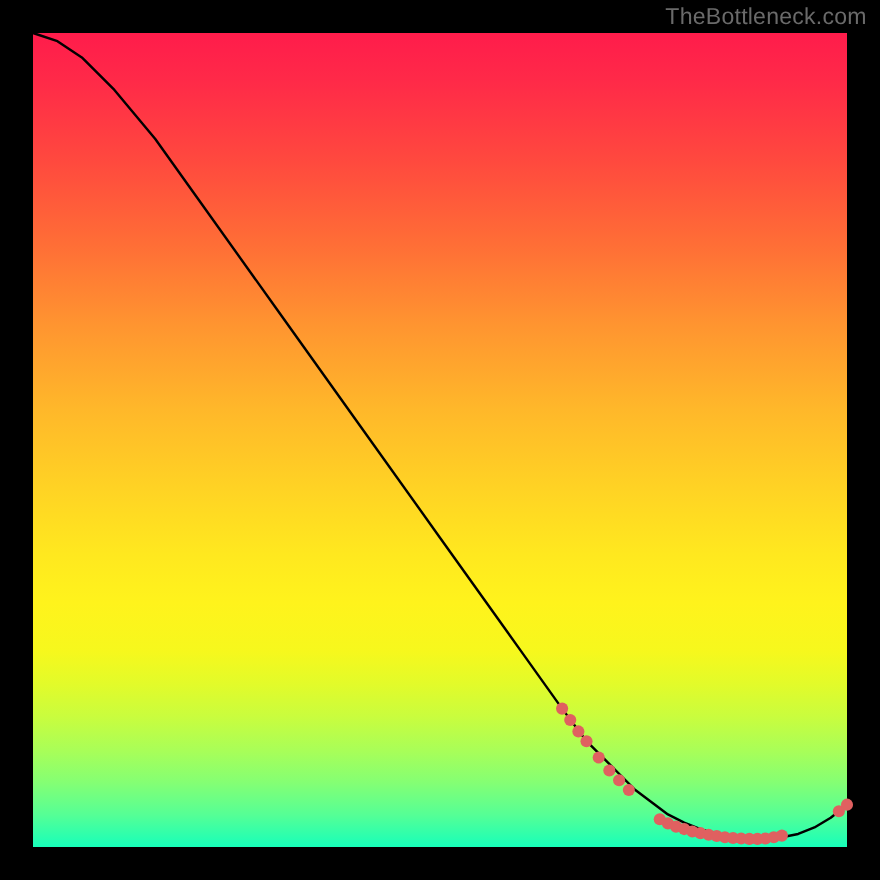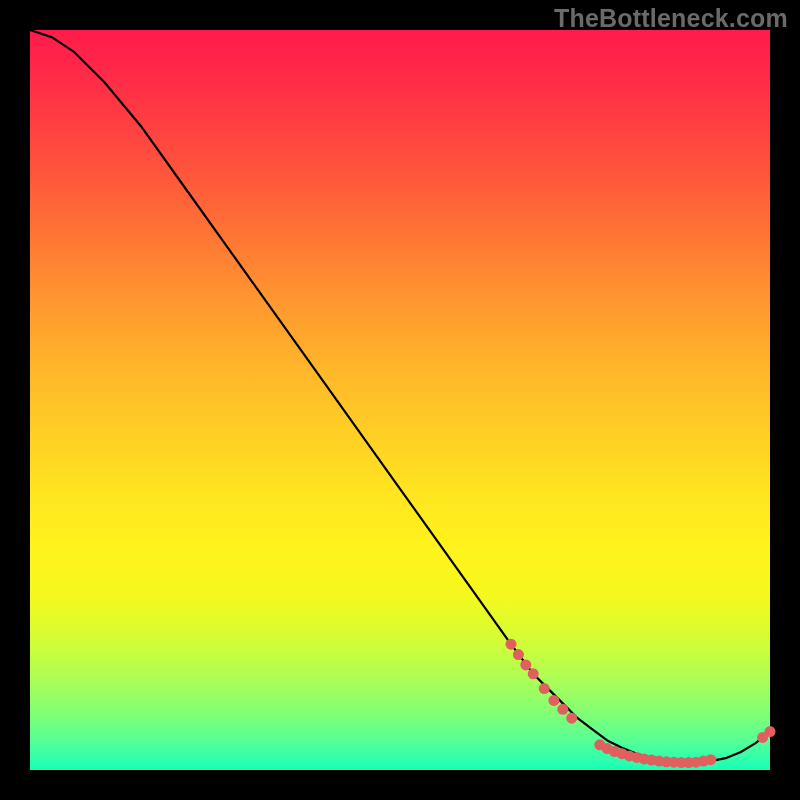--- a/index.html
+++ b/index.html
@@ -15,23 +15,23 @@
     position: relative;
     width: 800px;
     height: 800px;
     background: #000;
   }
   .attrib {
     position: absolute;
     top: 4px;
     right: 12px;
     color: #6a6a6a;
-    font-size: 25px;
+    font-size: 21px;
     letter-spacing: 0.2px;
-    font-weight: 700;
+    font-weight: 400;
   }
   .plot {
     position: absolute;
     left: 30px;
     top: 30px;
     width: 740px;
     height: 740px;
     
     background: linear-gradient(to bottom,
       #ff1c4b 0%,

